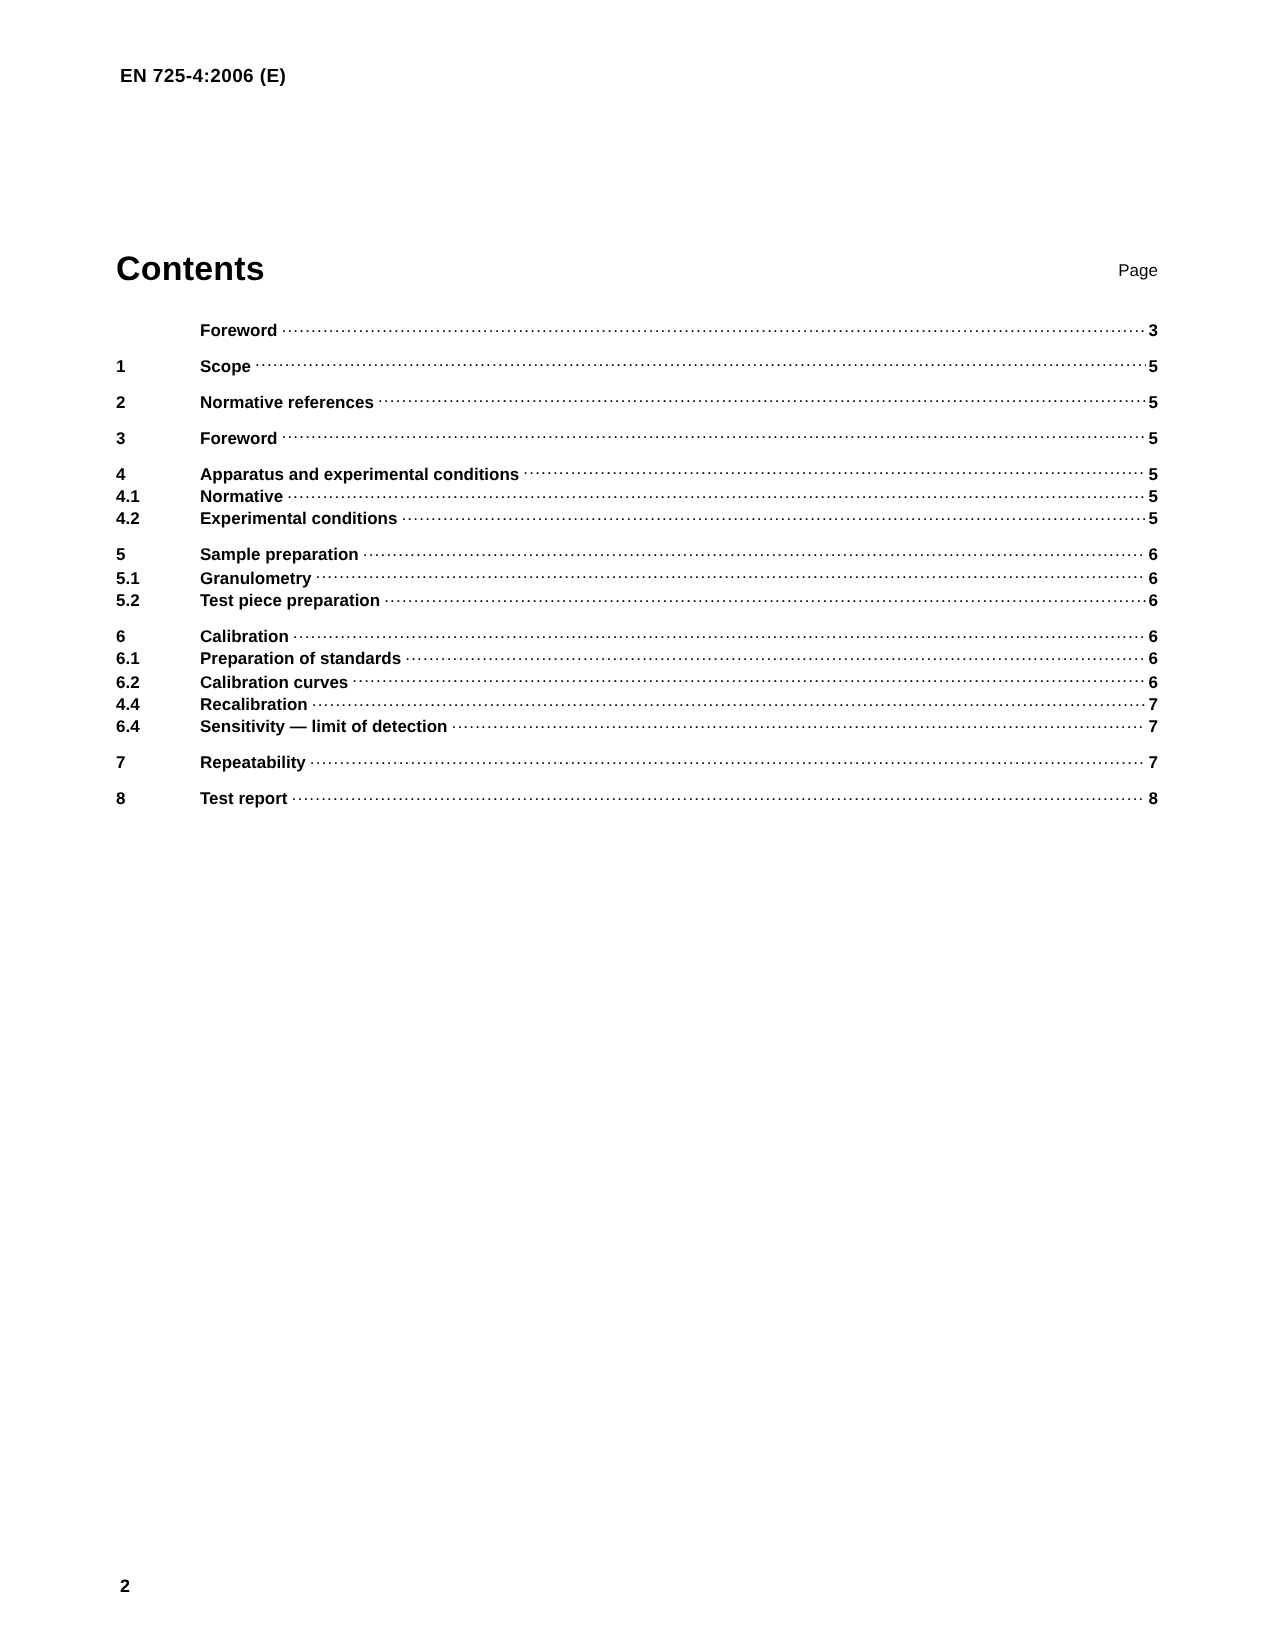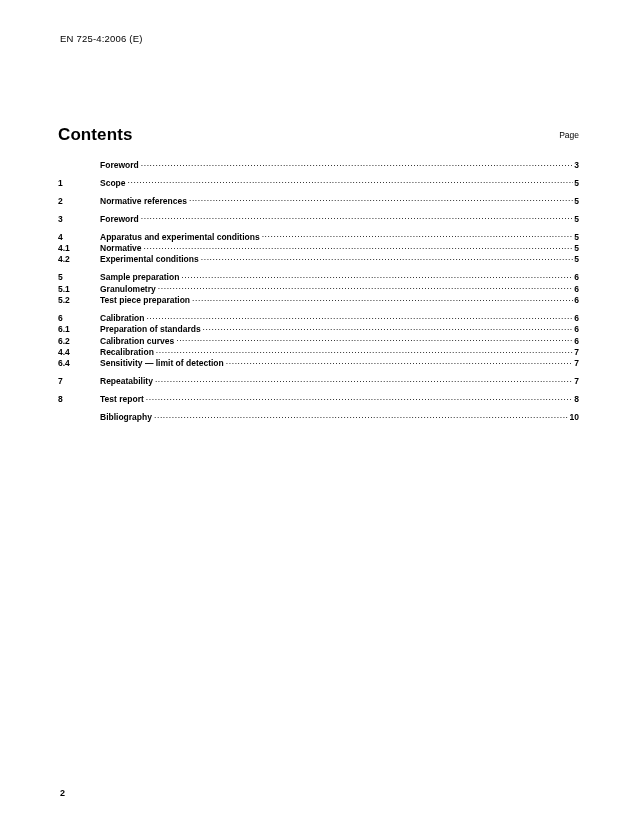--- a/index.html
+++ b/index.html
@@ -20,21 +20,21 @@
     left: 0;
     top: 0;
     width: 637px;
     height: 825px;
   }
   .header {
     position: absolute;
     left: 60px;
     top: 33px;
     font-size: 9.5px;
-    font-weight: normal;
+    font-weight: bold;
     letter-spacing: 0.2px;
   }
   .contents-title {
     position: absolute;
     left: 58px;
     top: 125px;
     font-size: 17px;
     font-weight: bold;
     letter-spacing: 0.1px;
   }
@@ -207,23 +207,17 @@
         <span class="toc-label">Repeatability</span>
         <span class="leader"></span>
         <span class="toc-page">7</span>
       </div>
       <div class="toc-row gap">
         <span class="toc-num">8</span>
         <span class="toc-label">Test report</span>
         <span class="leader"></span>
         <span class="toc-page">8</span>
       </div>
-      <div class="toc-row gap">
-        <span class="toc-num"></span>
-        <span class="toc-label">Bibliography</span>
-        <span class="leader"></span>
-        <span class="toc-page">10</span>
-      </div>
     </div>
 
   <div class="footer">2</div>
 
 </div>
 
 </body></html>

